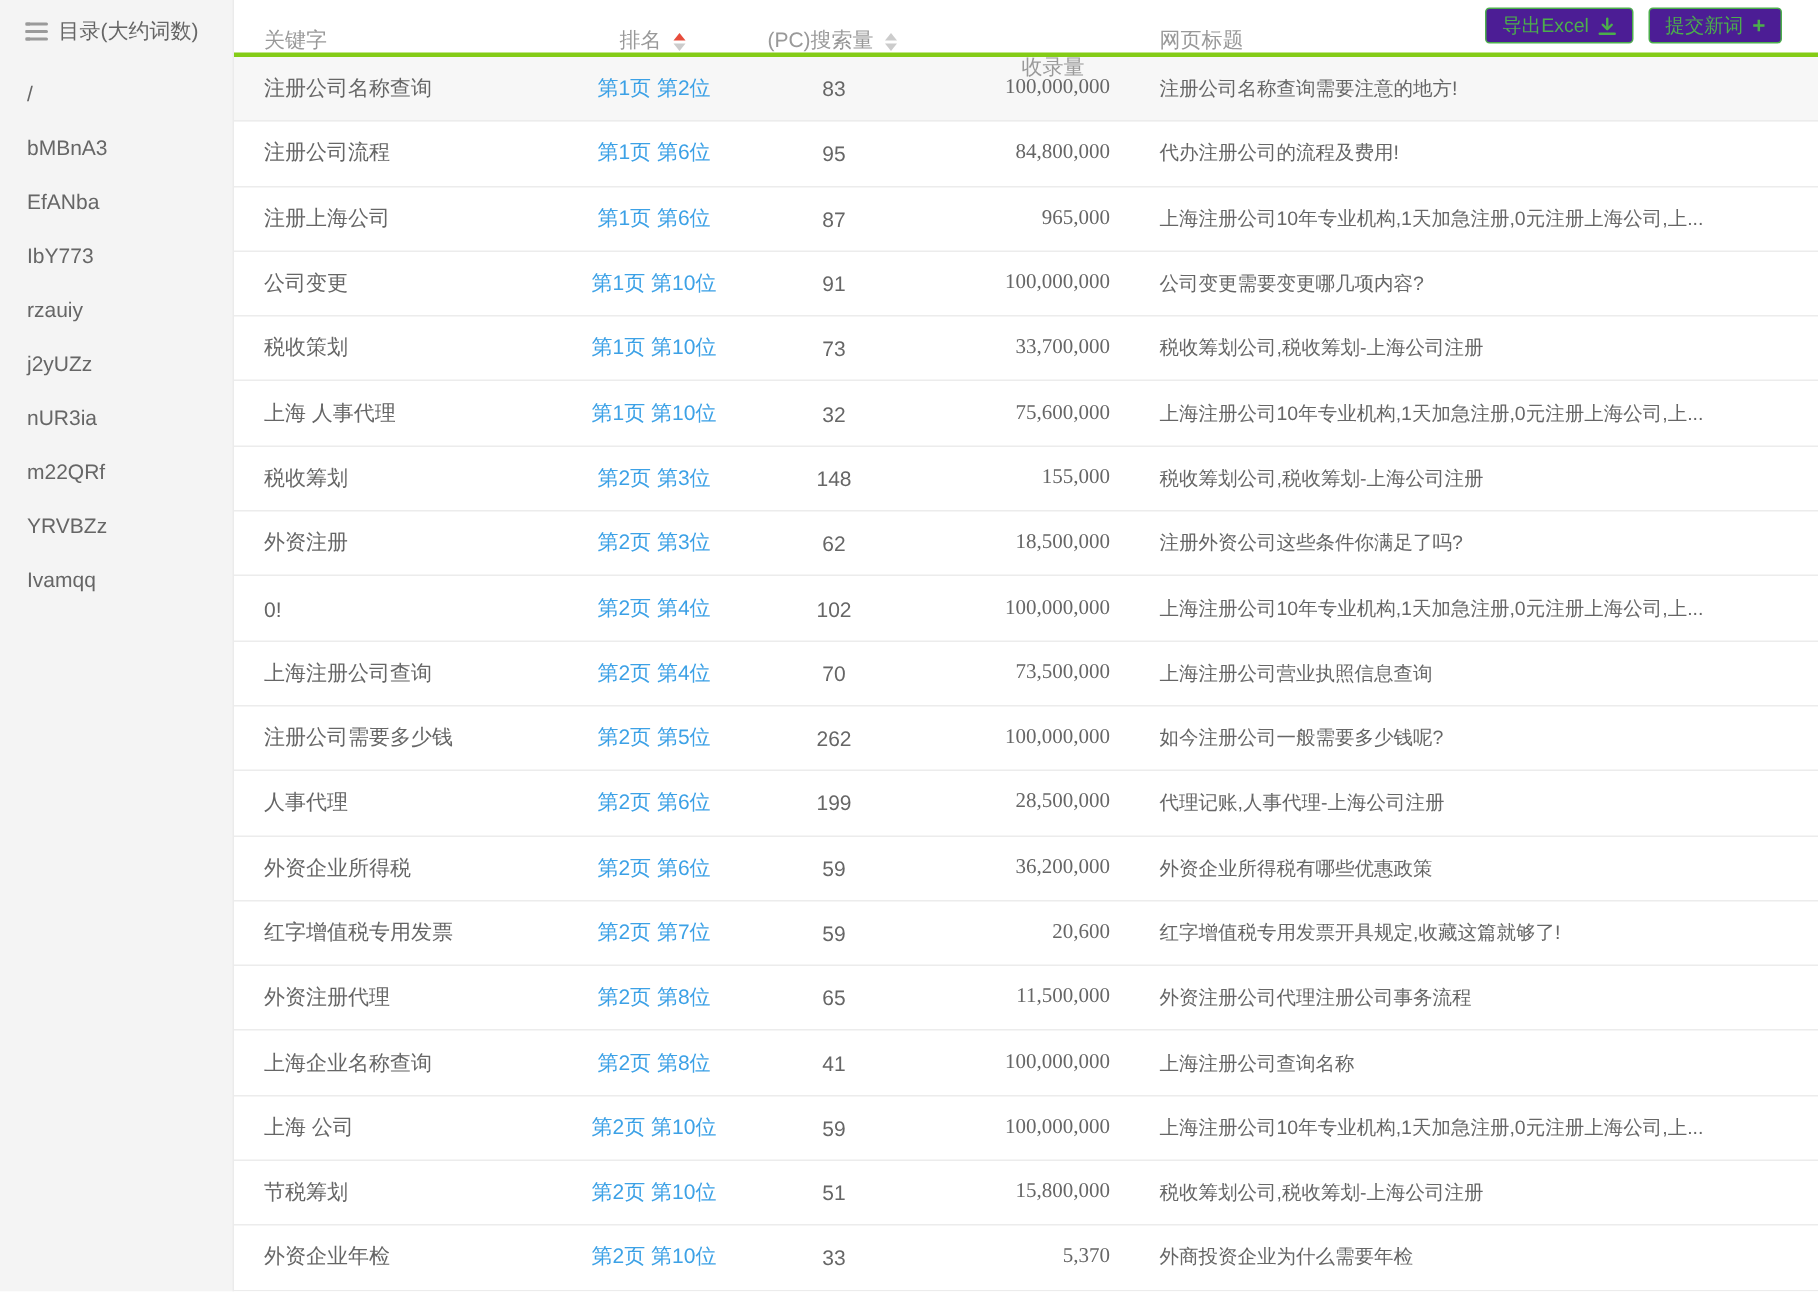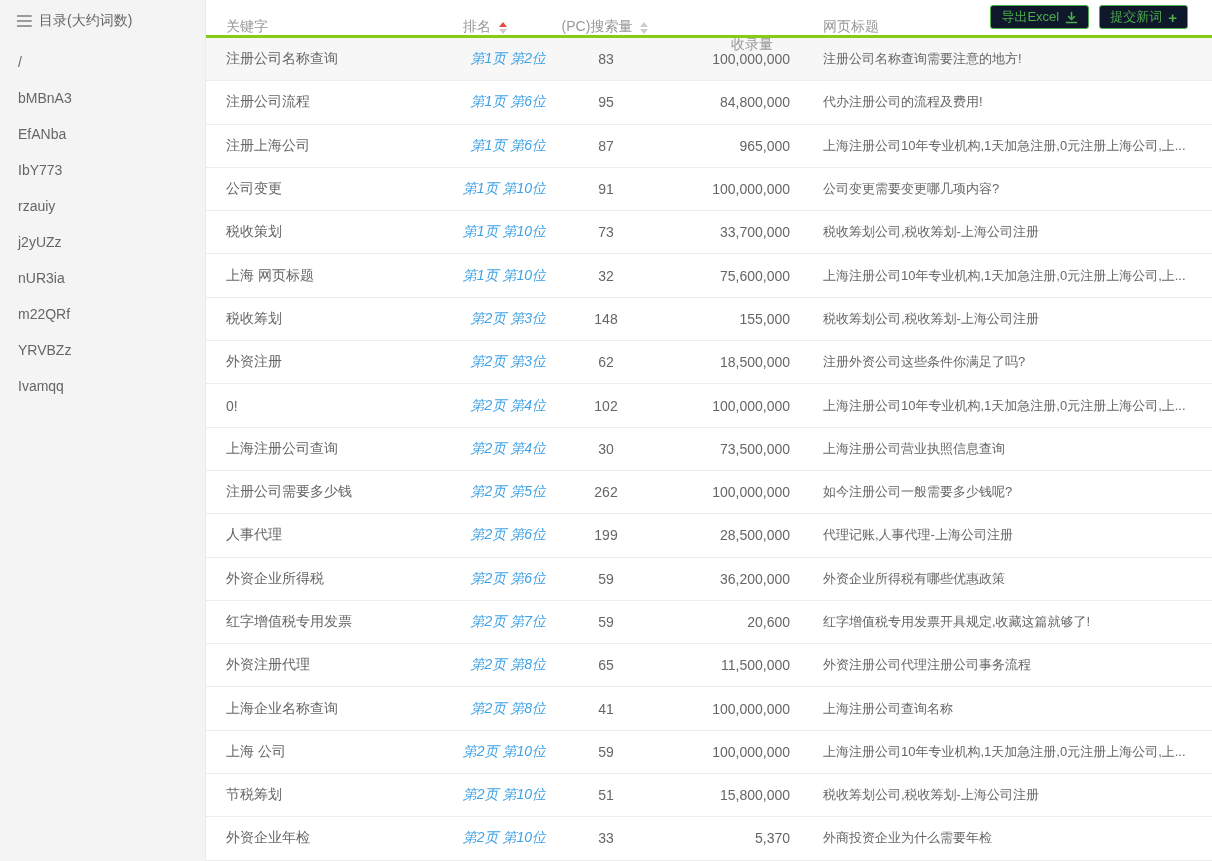--- a/index.html
+++ b/index.html
@@ -1,21 +1,21 @@
 <!DOCTYPE html>
 <html><head>
 <meta charset="utf-8">
 <style>
   * { margin:0; padding:0; box-sizing:border-box; }
   html,body { width:1212px; height:861px; overflow:hidden; background:#fff;
     font-family:"Liberation Sans","DejaVu Sans",sans-serif; }
   .app { display:flex; width:1212px; height:861px; }
 
   
-  .sidebar { width:206px; height:861px; background:#f4f4f4; border-right:1px solid #ebebeb; flex:none; }
+  .sidebar { width:156px; height:861px; background:#f4f4f4; border-right:1px solid #ebebeb; flex:none; }
   .sidebar-header { display:flex; align-items:center; gap:7px; padding:12px 0 0 17px; color:#666; font-size:14px; }
   .list-icon { display:inline-flex; flex-direction:column; gap:3px; width:15px; }
   .list-icon i { display:block; height:2px; background:#9a9a9a; border-radius:1px; position:relative; }
   .list-icon i::before { content:""; position:absolute; left:-0px; top:0; width:3px; height:2px; background:#9a9a9a; }
   .sidebar-list { list-style:none; margin-top:14px; }
   .sidebar-list li { height:36px; line-height:36px; padding-left:18px; font-size:14px; color:#666; cursor:pointer; }
 
   
   .main { flex:1; display:flex; flex-direction:column; background:#fff; position:relative; }
   .grid-cols { display:grid; grid-template-columns:220px 120px 120px 140px 1fr; align-items:center; }
@@ -28,35 +28,35 @@
   .h-title { padding-left:17px; }
 
   .sort { display:inline-flex; flex-direction:column; gap:2px; cursor:pointer; padding:2px; }
   .caret { width:0; height:0; border-left:4px solid transparent; border-right:4px solid transparent; }
   .caret.up { border-bottom:5px solid #ccc; }
   .caret.down { border-top:5px solid #ccc; }
   .caret.up.active { border-bottom-color:#e74c3c; }
 
   .header-buttons { position:absolute; right:24px; top:5px; display:flex; gap:10px; }
   .btn { display:inline-flex; align-items:center; gap:6px; height:24px; padding:0 10px;
-    background:#0f172a; border:1px solid #4cae4c; border-radius:3px; color:#4cae4c;
+    background:#4c1d95; border:1px solid #4cae4c; border-radius:3px; color:#4cae4c;
     font-size:13px; cursor:pointer; font-family:inherit; }
   .btn svg { display:block; }
   .plus-glyph { font-size:15px; font-weight:bold; line-height:1; }
 
   
   .rows { flex:1; overflow:hidden; }
   .row { height:43.3px; border-bottom:1px solid #ececec; font-size:14px; color:#666; }
   .row.highlight { background:#f7f7f7; }
   .cell { overflow:hidden; white-space:nowrap; }
   .c-keyword { padding-left:20px; }
-  .c-rank { text-align:right;font-style:italic; }
+  .c-rank { text-align:center; }
   .c-rank a { color:#3ca1e6; text-decoration:none; cursor:pointer; }
   .c-search { text-align:center; }
-  .c-index { text-align:right; padding-right:16px; }
+  .c-index { text-align:right; padding-right:16px;font-family:Liberation Serif, serif; }
   .c-title { padding-left:17px; font-size:13px; text-overflow:ellipsis; }
 </style>
 </head>
 <body>
 
 <div class="app">
 
   <aside class="sidebar">
     <div class="sidebar-header">
       <span class="list-icon">
@@ -153,21 +153,21 @@
           <div class="cell c-title">公司变更需要变更哪几项内容?</div>
         </div>
         <div class="row grid-cols">
           <div class="cell c-keyword">税收策划</div>
           <div class="cell c-rank"><a>第1页 第10位</a></div>
           <div class="cell c-search">73</div>
           <div class="cell c-index">33,700,000</div>
           <div class="cell c-title">税收筹划公司,税收筹划-上海公司注册</div>
         </div>
         <div class="row grid-cols">
-          <div class="cell c-keyword">上海 网页标题</div>
+          <div class="cell c-keyword">上海 人事代理</div>
           <div class="cell c-rank"><a>第1页 第10位</a></div>
           <div class="cell c-search">32</div>
           <div class="cell c-index">75,600,000</div>
           <div class="cell c-title">上海注册公司10年专业机构,1天加急注册,0元注册上海公司,上...</div>
         </div>
         <div class="row grid-cols">
           <div class="cell c-keyword">税收筹划</div>
           <div class="cell c-rank"><a>第2页 第3位</a></div>
           <div class="cell c-search">148</div>
           <div class="cell c-index">155,000</div>
@@ -183,21 +183,21 @@
         <div class="row grid-cols">
           <div class="cell c-keyword">0!</div>
           <div class="cell c-rank"><a>第2页 第4位</a></div>
           <div class="cell c-search">102</div>
           <div class="cell c-index">100,000,000</div>
           <div class="cell c-title">上海注册公司10年专业机构,1天加急注册,0元注册上海公司,上...</div>
         </div>
         <div class="row grid-cols">
           <div class="cell c-keyword">上海注册公司查询</div>
           <div class="cell c-rank"><a>第2页 第4位</a></div>
-          <div class="cell c-search">30</div>
+          <div class="cell c-search">70</div>
           <div class="cell c-index">73,500,000</div>
           <div class="cell c-title">上海注册公司营业执照信息查询</div>
         </div>
         <div class="row grid-cols">
           <div class="cell c-keyword">注册公司需要多少钱</div>
           <div class="cell c-rank"><a>第2页 第5位</a></div>
           <div class="cell c-search">262</div>
           <div class="cell c-index">100,000,000</div>
           <div class="cell c-title">如今注册公司一般需要多少钱呢?</div>
         </div>

